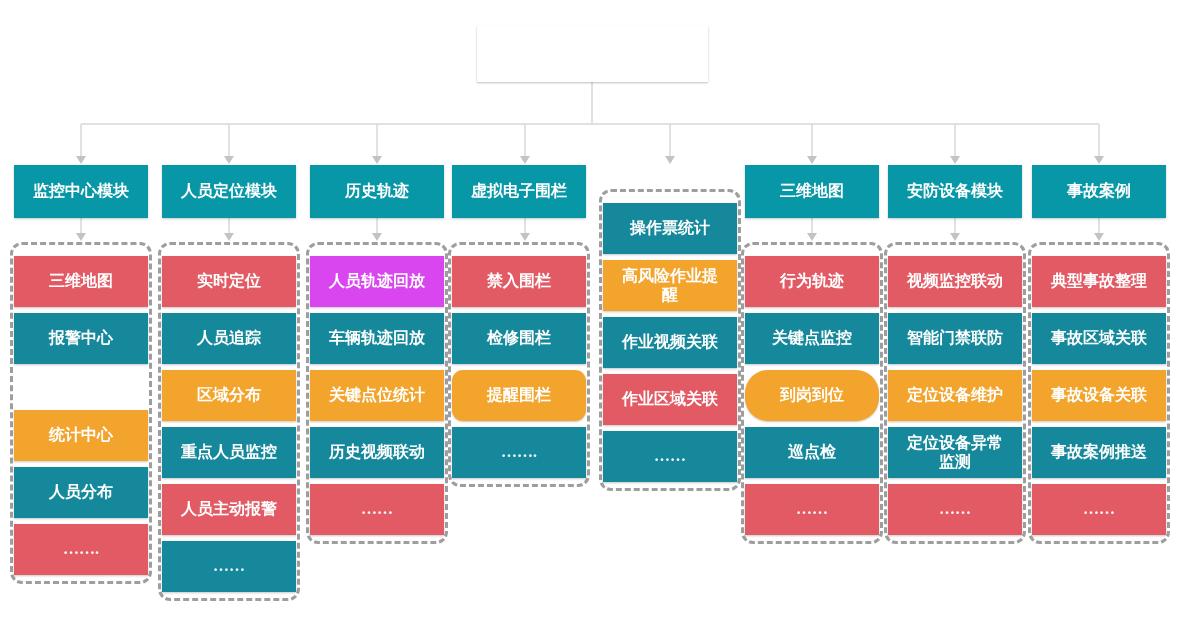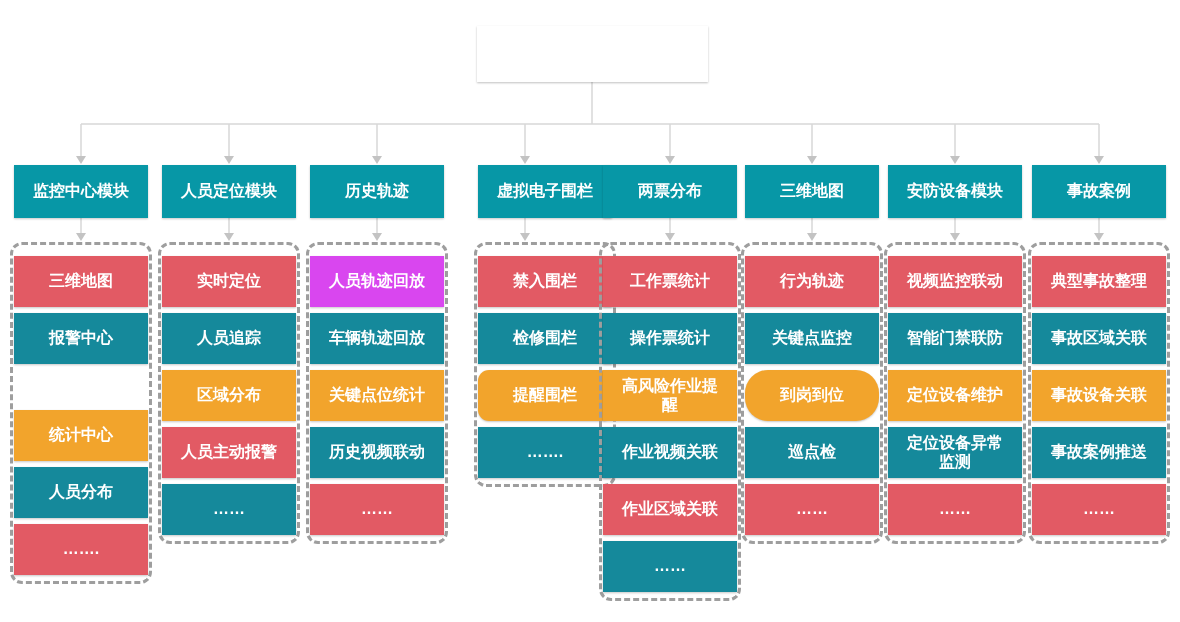--- a/index.html
+++ b/index.html
@@ -1,18 +1,18 @@
 <!DOCTYPE html>
 <html><head>
 <meta charset="utf-8">
 <style>
   html,body{margin:0;padding:0;background:#ffffff;}
   .canvas{
     position:relative;width:1180px;height:622px;background:#ffffff;overflow:hidden;
-    font-family:Liberation Sans, sans-serif;font-weight:bold;
+    font-family:Liberation Serif, serif;font-weight:bold;
   }
   #connectors{position:absolute;left:0;top:0;z-index:0;}
   .title-box{
     position:absolute;left:477px;top:26px;width:231px;min-height:56px;z-index:2;
     display:flex;align-items:center;justify-content:center;text-align:center;
     color:#ffffff;font-size:18px;line-height:1.35;padding:2px 12px;box-sizing:border-box;
     box-shadow:0 1px 2px rgba(0,0,0,.25);
   }
   .col{position:absolute;top:165px;width:142px;z-index:1;}
   .hdr{
@@ -97,20 +97,23 @@
         <div class="panel">
           <div class="item" style="background: rgb(226, 90, 100);">
             <span>实时定位</span>
           </div>
           <div class="item" style="background: rgb(21, 137, 155);">
             <span>人员追踪</span>
           </div>
           <div class="item" style="background: rgb(242, 164, 44);">
             <span>区域分布</span>
           </div>
+          <div class="item" style="background: rgb(21, 137, 155);">
+            <span>重点人员监控</span>
+          </div>
           <div class="item" style="background: rgb(226, 90, 100);">
             <span>人员主动报警</span>
           </div>
           <div class="item" style="background: rgb(21, 137, 155);">
             <span>……</span>
           </div>
         </div>
       </div>
       <div class="col" style="left: 306px;">
         <div class="hdr" style="background: rgb(7, 151, 166);">历史轨迹</div>
@@ -125,43 +128,39 @@
             <span>关键点位统计</span>
           </div>
           <div class="item" style="background: rgb(21, 137, 155);">
             <span>历史视频联动</span>
           </div>
           <div class="item" style="background: rgb(226, 90, 100);">
             <span>……</span>
           </div>
         </div>
       </div>
-      <div class="col" style="left: 474px;">
+      <div class="col" style="left: 448px;">
         <div class="hdr" style="background: rgb(7, 151, 166);">虚拟电子围栏</div>
         <div class="panel">
           <div class="item" style="background: rgb(226, 90, 100);">
             <span>禁入围栏</span>
           </div>
           <div class="item" style="background: rgb(21, 137, 155);">
             <span>检修围栏</span>
           </div>
           <div class="item" style="background: rgb(242, 164, 44); border-radius: 11px;">
             <span>提醒围栏</span>
           </div>
           <div class="item" style="background: rgb(21, 137, 155);">
             <span>…….</span>
           </div>
         </div>
       </div>
       <div class="col" style="left: 599px;">
-        <div class="hdr" style="background: rgb(7, 151, 166);">两票分布</div>
-        <div class="panel">
-          <div class="item" style="background: rgb(226, 90, 100);">
-            <span>工作票统计</span>
-          </div>
+        <div class="panel">
           <div class="item" style="background: rgb(21, 137, 155);">
             <span>操作票统计</span>
           </div>
           <div class="item" style="background: rgb(242, 164, 44);">
             <span>高风险作业提醒</span>
           </div>
           <div class="item" style="background: rgb(21, 137, 155);">
             <span>作业视频关联</span>
           </div>
           <div class="item" style="background: rgb(226, 90, 100);">

